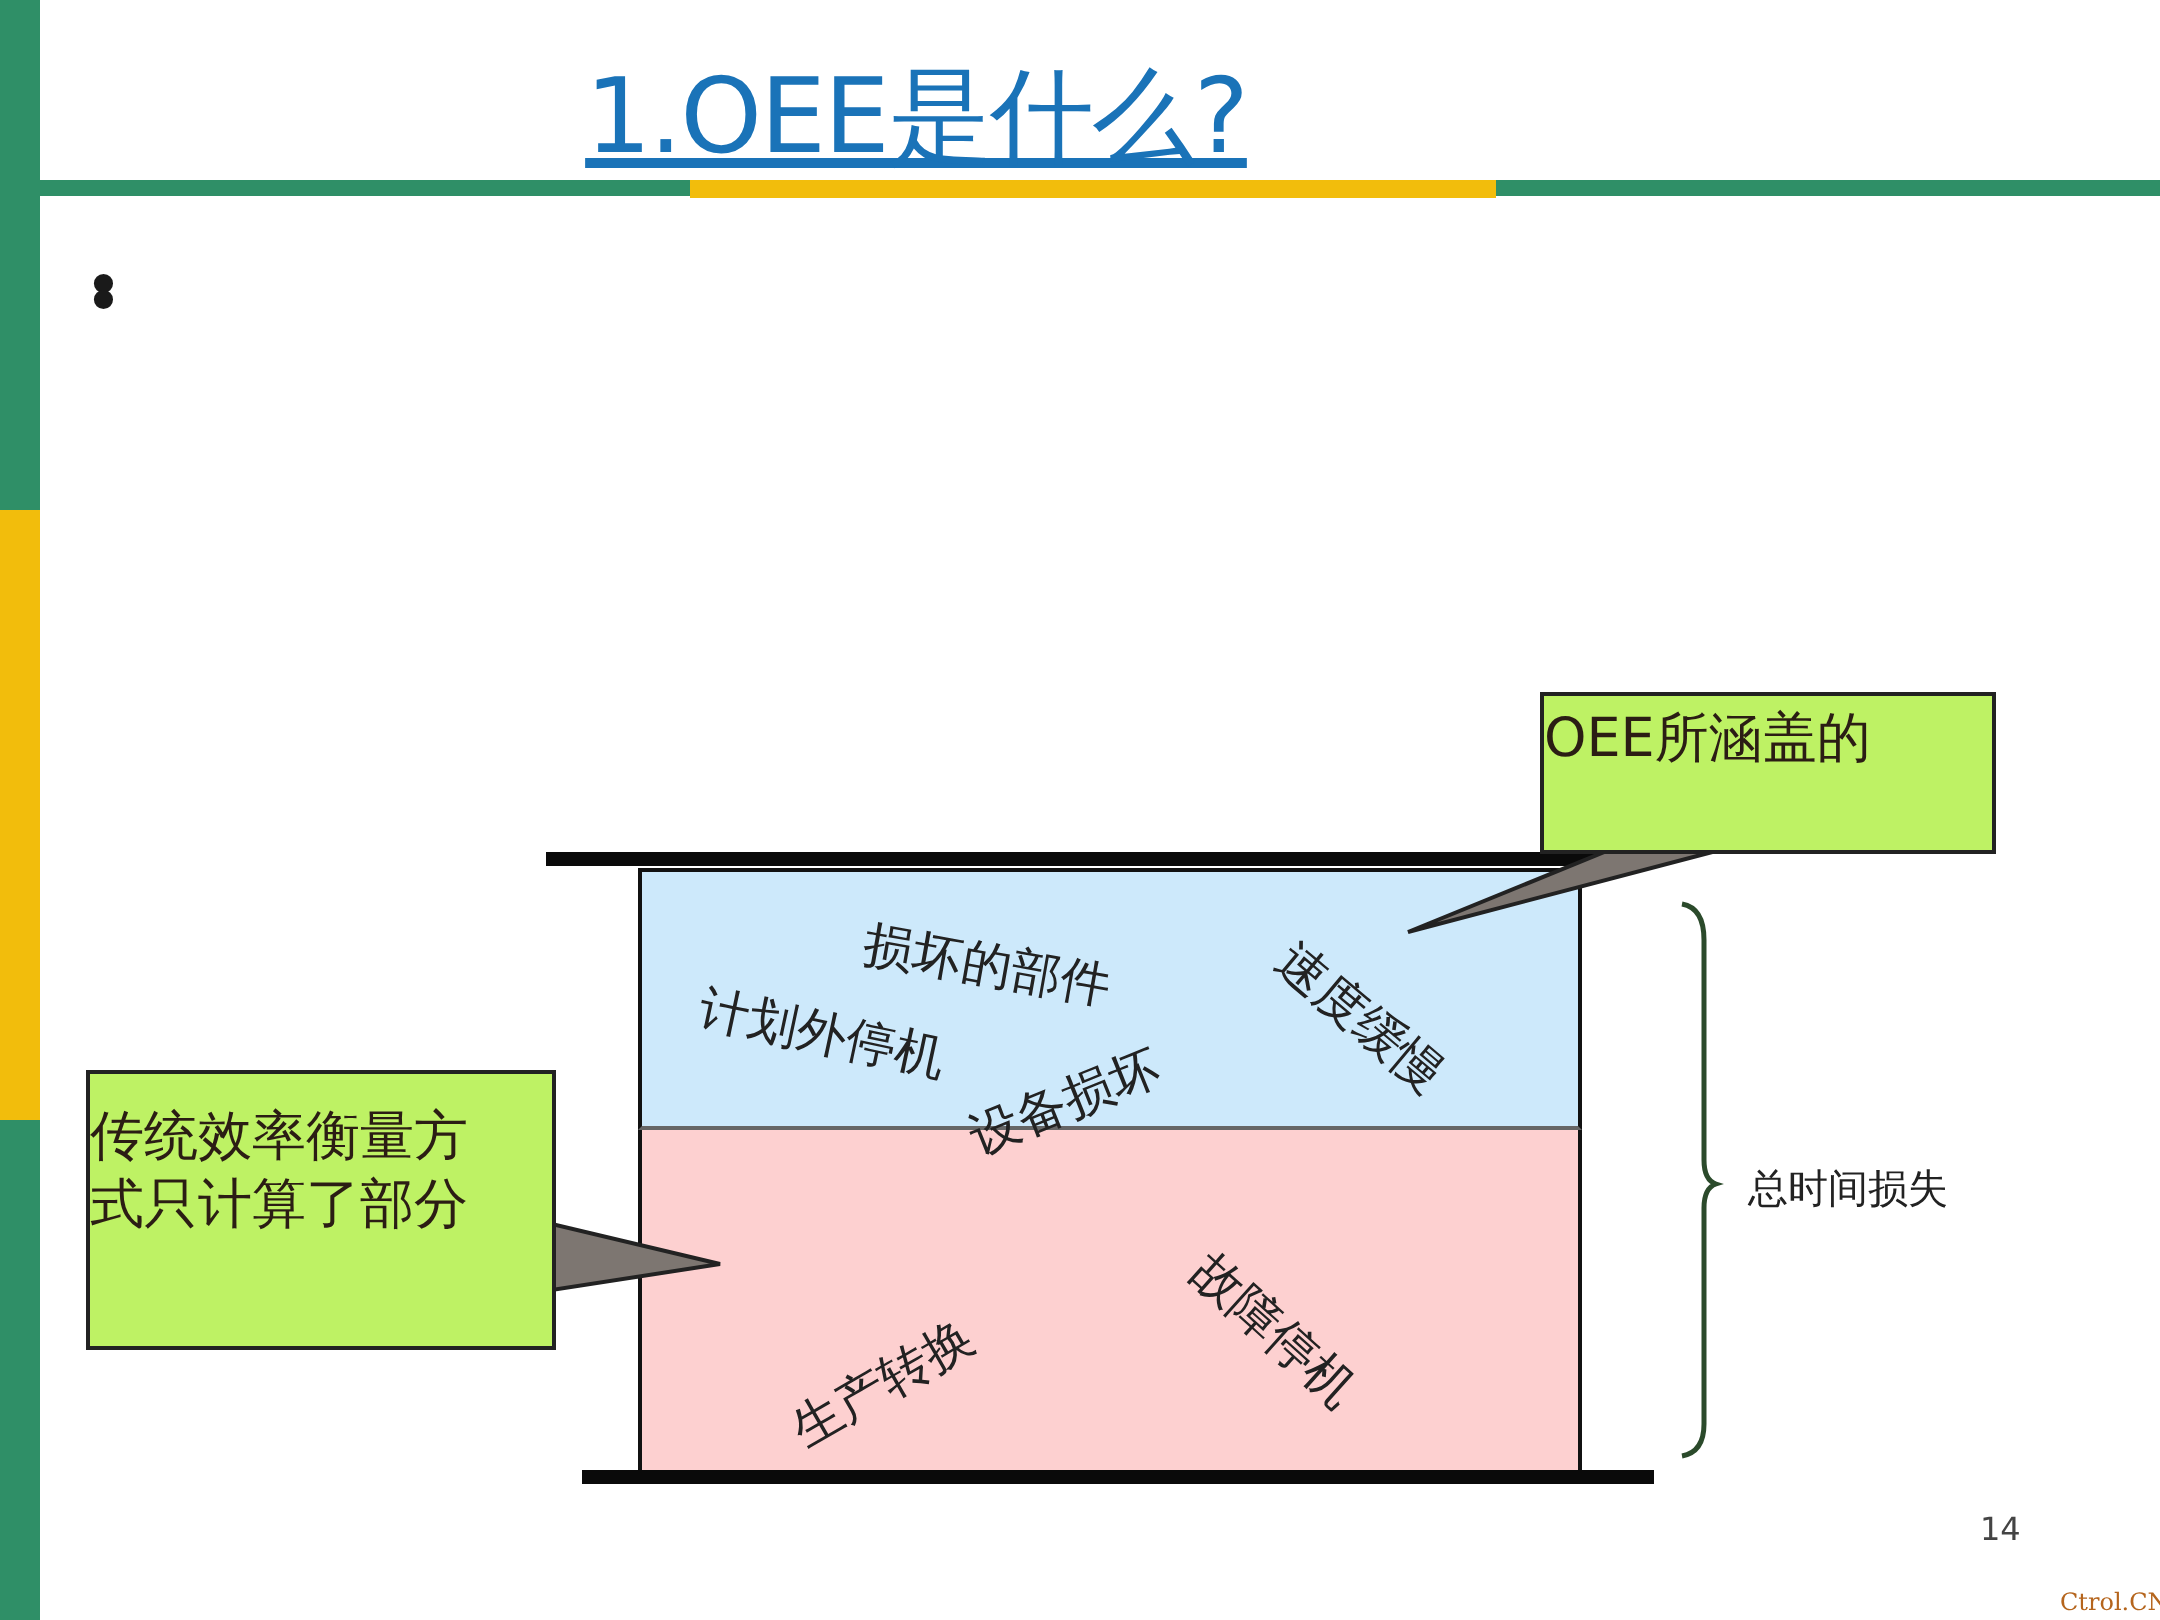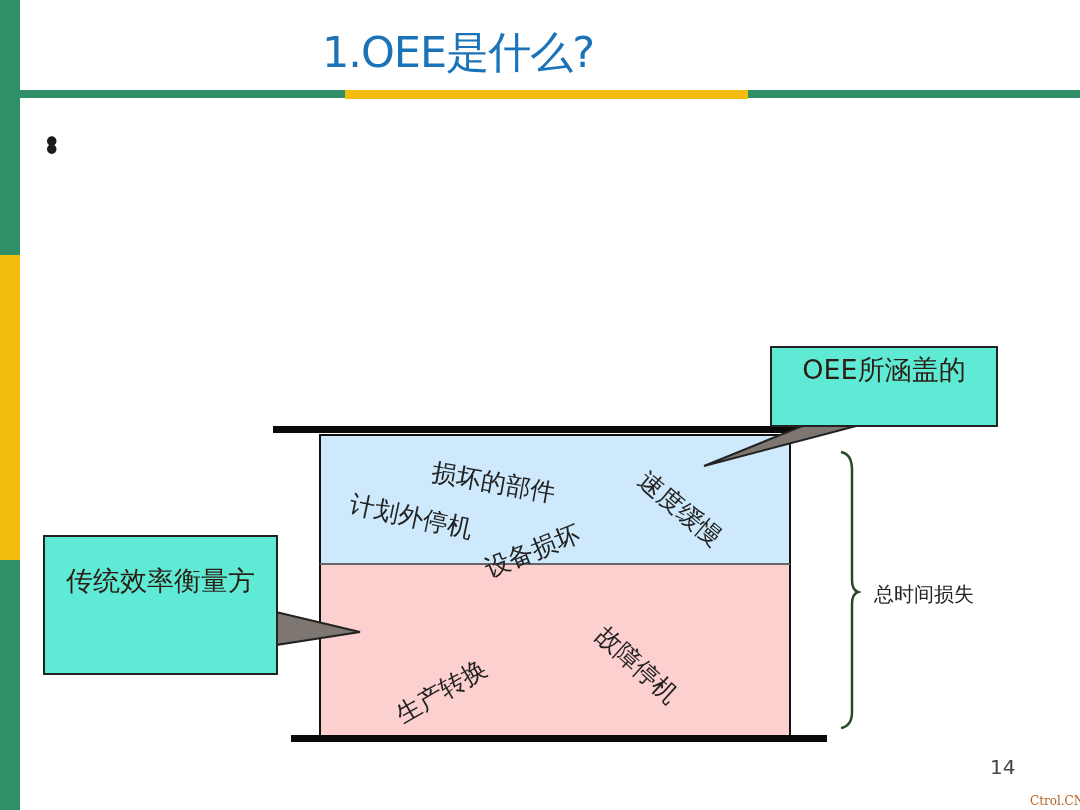--- a/index.html
+++ b/index.html
@@ -3,32 +3,32 @@
 <meta charset="utf-8">
 <style>
   html, body { margin:0; padding:0; }
   body { width:1080px; height:810px; position:relative; overflow:hidden; background:#ffffff; font-family:"DejaVu Sans", sans-serif; color:#222; }
   .abs { position:absolute; }
   .lbar-green1 { left:0; top:0; width:20px; height:255px; background:#2f8f67; }
   .lbar-yellow { left:0; top:255px; width:20px; height:305px; background:#f2bd0c; }
   .lbar-green2 { left:0; top:560px; width:20px; height:250px; background:#2f8f67; }
   .hline-green { left:20px; top:90px; width:1060px; height:8px; background:#2f8f67; }
   .hline-yellow { left:345px; top:90px; width:403px; height:9px; background:#f2bd0c; }
-  .title { left:0; width:916px; top:24px; text-align:center; font-size:43px; color:#1a73b8; letter-spacing:-1px; }
+  .title { left:0; width:916px; top:24px; text-align:center; font-size:52px; color:#1a73b8; letter-spacing:-1px;text-decoration:underline; }
   .bullets { left:40px; top:115px; width:1010px; font-size:33px; color:#1a1a1a; line-height:56px; }
   .bullet { position:relative; padding-left:36px; margin-bottom:8px; }
   .bullet .dot { position:absolute; left:2px; top:0; }
   .box-blue { left:319px; top:434px; width:472px; height:131px; background:#cde9fb; border:2px solid #111; border-bottom:2px solid #666; box-sizing:border-box; }
   .box-pink { left:319px; top:565px; width:472px; height:172px; background:#fdd0d0; border:2px solid #111; border-top:none; box-sizing:border-box; }
   .bar-top { left:273px; top:426px; width:532px; height:7px; background:#0a0a0a; }
   .bar-bottom { left:291px; top:735px; width:536px; height:7px; background:#0a0a0a; }
   .rot { position:absolute; font-size:25px; color:#222; white-space:nowrap; transform-origin:left center; }
-  .callout { position:absolute; background:#5eead4; border:2px solid #222; box-sizing:border-box; color:#2b1d14; font-size:27px; text-align:center; line-height:34px; }
+  .callout { position:absolute; background:#bef264; border:2px solid #222; box-sizing:border-box; color:#2b1d14; font-size:27px; line-height:34px; }
   .brace-label { left:874px; top:575px; width:140px; font-size:20px; color:#222; line-height:38px; }
-  .pageno { left:990px; top:755px; font-size:20px; color:#444; }
+  .pageno { left:990px; top:755px; font-size:16px; color:#444; }
   .wm { left:1030px; top:794px; font-size:12px; color:#b5651d; font-family:"DejaVu Serif", serif; }
 </style>
 </head>
 <body>
 
 <div class="abs lbar-green1"></div>
 <div class="abs lbar-yellow"></div>
 <div class="abs lbar-green2"></div>
 <div class="abs hline-green"></div>
 <div class="abs hline-yellow"></div>
@@ -59,20 +59,21 @@
 <svg class="abs" style="left:0; top:0;" width="1080" height="810">
   <polygon points="812,422 860,425 704,466" fill="#7d7671" stroke="#222" stroke-width="2"></polygon>
   <polygon points="276,612 276,645 360,632" fill="#7d7671" stroke="#222" stroke-width="2"></polygon>
   <path d="M841,452 Q852,454 852,470 L852,580 Q852,590 858,592 Q852,594 852,604 L852,712 Q852,726 841,728" fill="none" stroke="#2b4a2b" stroke-width="2.5"></path>
 </svg>
 
 <div class="callout" style="left:770px; top:346px; width:228px; height:81px; padding-top:5px;">
   <div>OEE所涵盖的</div>
 </div>
 
-<div class="callout" style="left:43px; top:535px; width:235px; height:140px; padding-top:27px;">
+<div class="callout" style="left:43px; top:535px; width:235px; height:140px; padding-top:15px;">
   <div>传统效率衡量方</div>
+  <div>式只计算了部分</div>
 </div>
 
 <div class="abs brace-label">总时间损失</div>
 
 <div class="abs pageno">14</div>
 <div class="abs wm">Ctrol.CN</div>
 
 </body></html>

